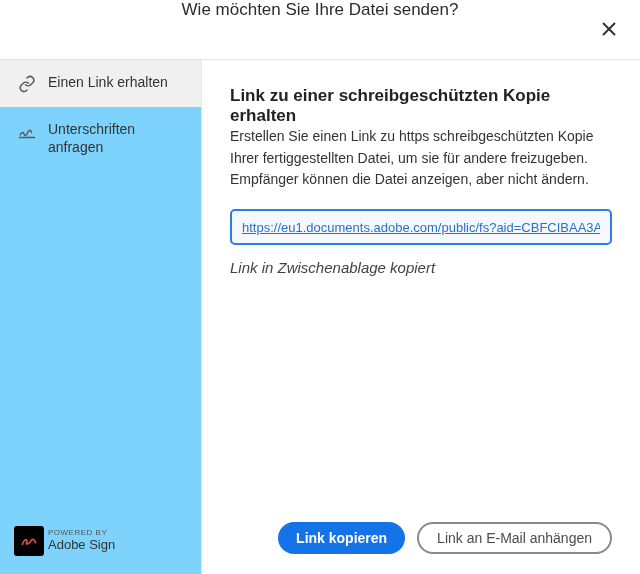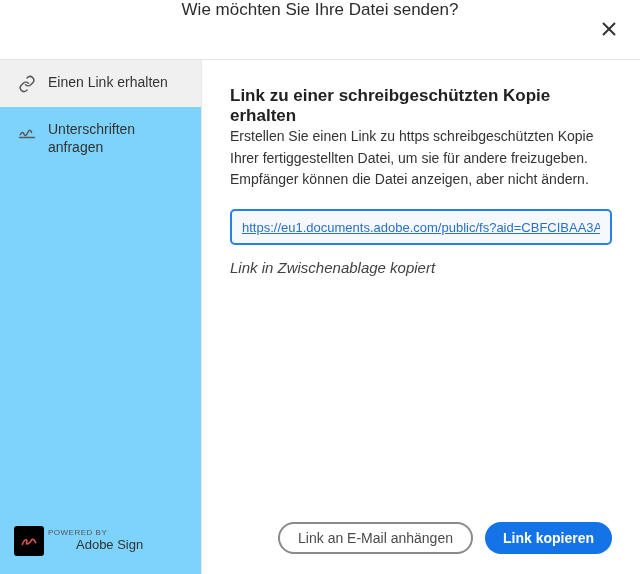--- a/index.html
+++ b/index.html
@@ -14,21 +14,21 @@
   .sidebar-item { display: flex; align-items: flex-start; gap: 12px; padding: 14px 14px 14px 18px; cursor: pointer; font-size: 14px; color: #333; }
   .sidebar-item.active { background: #f0f0f0; }
   .sidebar-icon { width: 18px; height: 18px; flex: 0 0 18px; margin-top: 1px; }
   .sidebar-label { line-height: 1.25; }
   .sidebar-spacer { flex: 1; }
   .powered { display: flex; align-items: center; gap: 4px; padding: 12px 14px 18px 14px; }
   .powered-badge { width: 30px; height: 30px; background: #000; border-radius: 3px; display: flex; align-items: center; justify-content: center; }
   .powered-badge svg { width: 20px; height: 20px; }
   .powered-text { display: flex; flex-direction: column; line-height: 1.1; }
   .powered-top { font-size: 8px; letter-spacing: 0.5px; color: #555; }
-  .powered-bottom { font-size: 13px; color: #333; margin-left: 28px; }
+  .powered-bottom { font-size: 13px; color: #333; }
   .main { flex: 1; display: flex; flex-direction: column; padding: 26px 28px 20px 28px; }
   .main-heading { font-size: 17px; font-weight: 700; color: #222; margin-bottom: 0; }
   .main-desc { font-size: 14px; color: #333; line-height: 1.55; margin-bottom: 18px; }
   .link-input { width: 100%; height: 36px; border: 2px solid #2680eb; border-radius: 5px; background: #f5f9fe; padding: 6px 10px; font-size: 13px; color: #2a6fc9; text-decoration: underline; font-family: inherit; outline: none; white-space: nowrap; overflow: hidden; text-overflow: clip; }
   .copied-note { font-size: 15px; font-style: italic; color: #424242; margin-top: 14px; }
   .main-spacer { flex: 1; }
   .footer-buttons { display: flex; justify-content: flex-end; gap: 12px; }
   .btn { height: 32px; border-radius: 16px; padding: 0 18px; font-size: 14px; cursor: pointer; display: inline-flex; align-items: center; justify-content: center; border: none; font-family: inherit; }
   .btn-outline { background: #fff; color: #4b4b4b; border: 2px solid #8a8a8a; }
   .btn-primary { background: #1473e6; color: #fff; font-weight: 600; }
@@ -90,19 +90,19 @@
       <div class="main-heading">Link zu einer schreibgeschützten Kopie erhalten</div>
       <div class="main-desc">Erstellen Sie einen Link zu https schreibgeschützten Kopie Ihrer fertiggestellten Datei, um sie für andere freizugeben. Empfänger können die Datei anzeigen, aber nicht ändern.</div>
 
       <input type="text" readonly="" class="link-input" value="https://eu1.documents.adobe.com/public/fs?aid=CBFCIBAA3AAABLt" style="">
 
       <div class="copied-note">Link in Zwischenablage kopiert</div>
 
       <div class="main-spacer"></div>
 
       <div class="footer-buttons">
+        <button class="btn btn-primary">Link kopieren</button>
         <button class="btn btn-outline">Link an E-Mail anhängen</button>
-        <button class="btn btn-primary">Link kopieren</button>
       </div>
     </div>
 
   </div>
 </div>
 
 </body></html>

